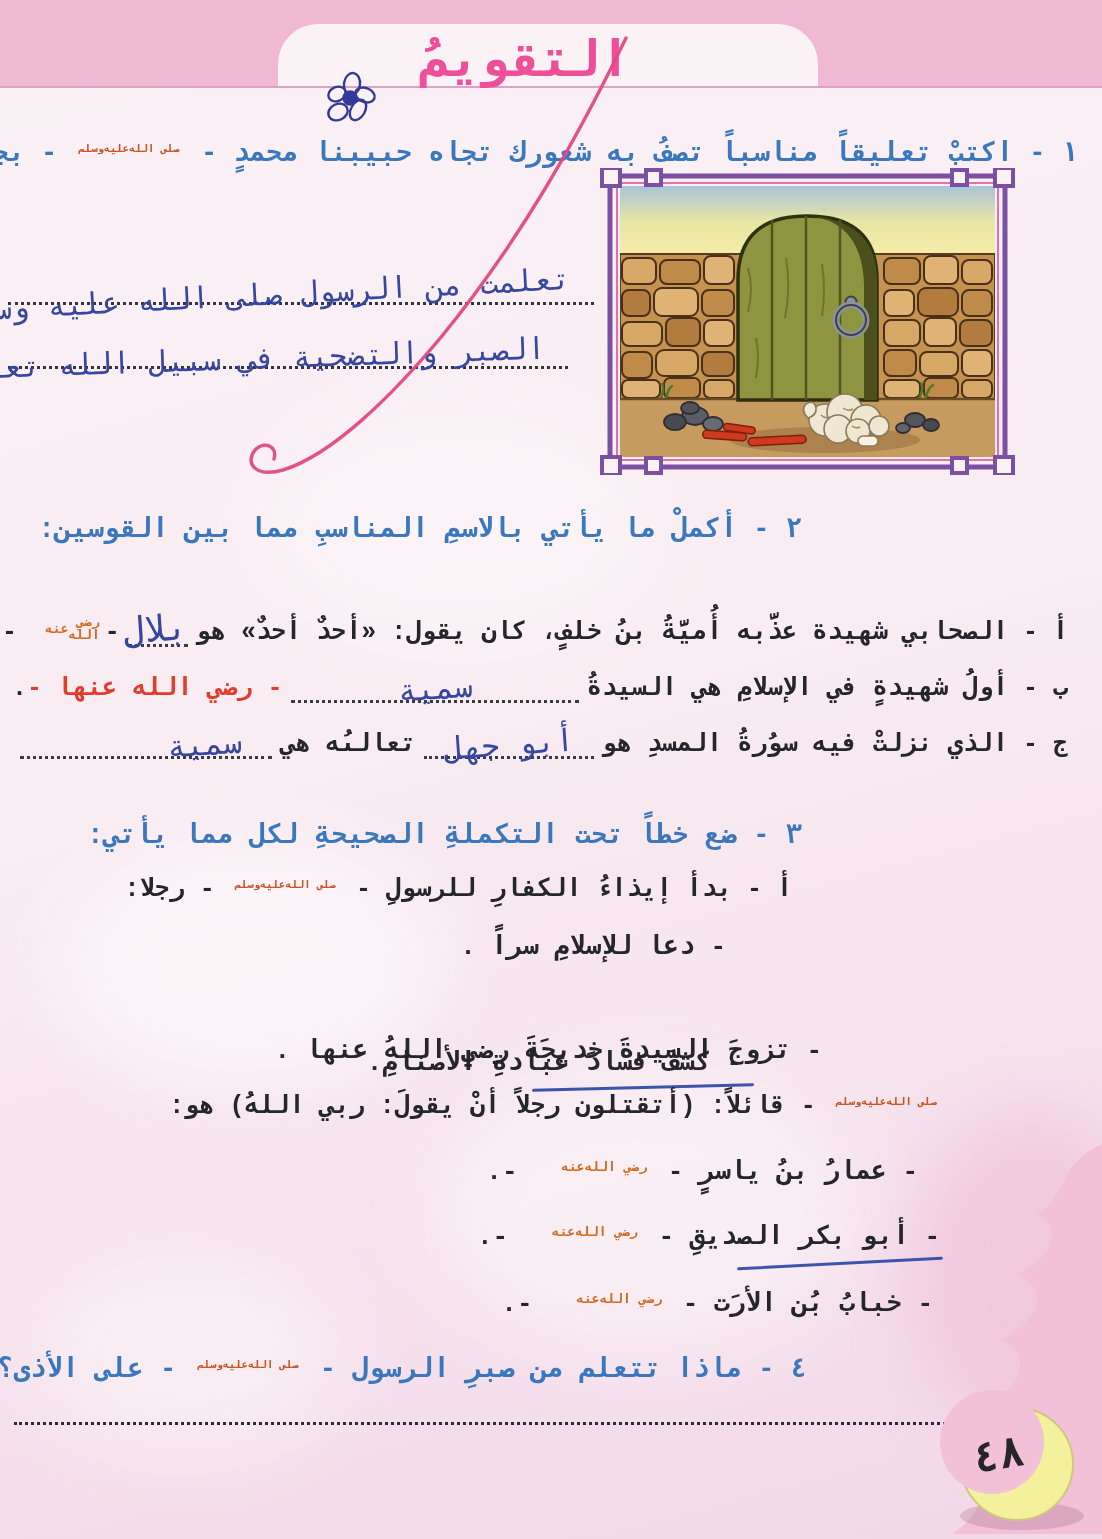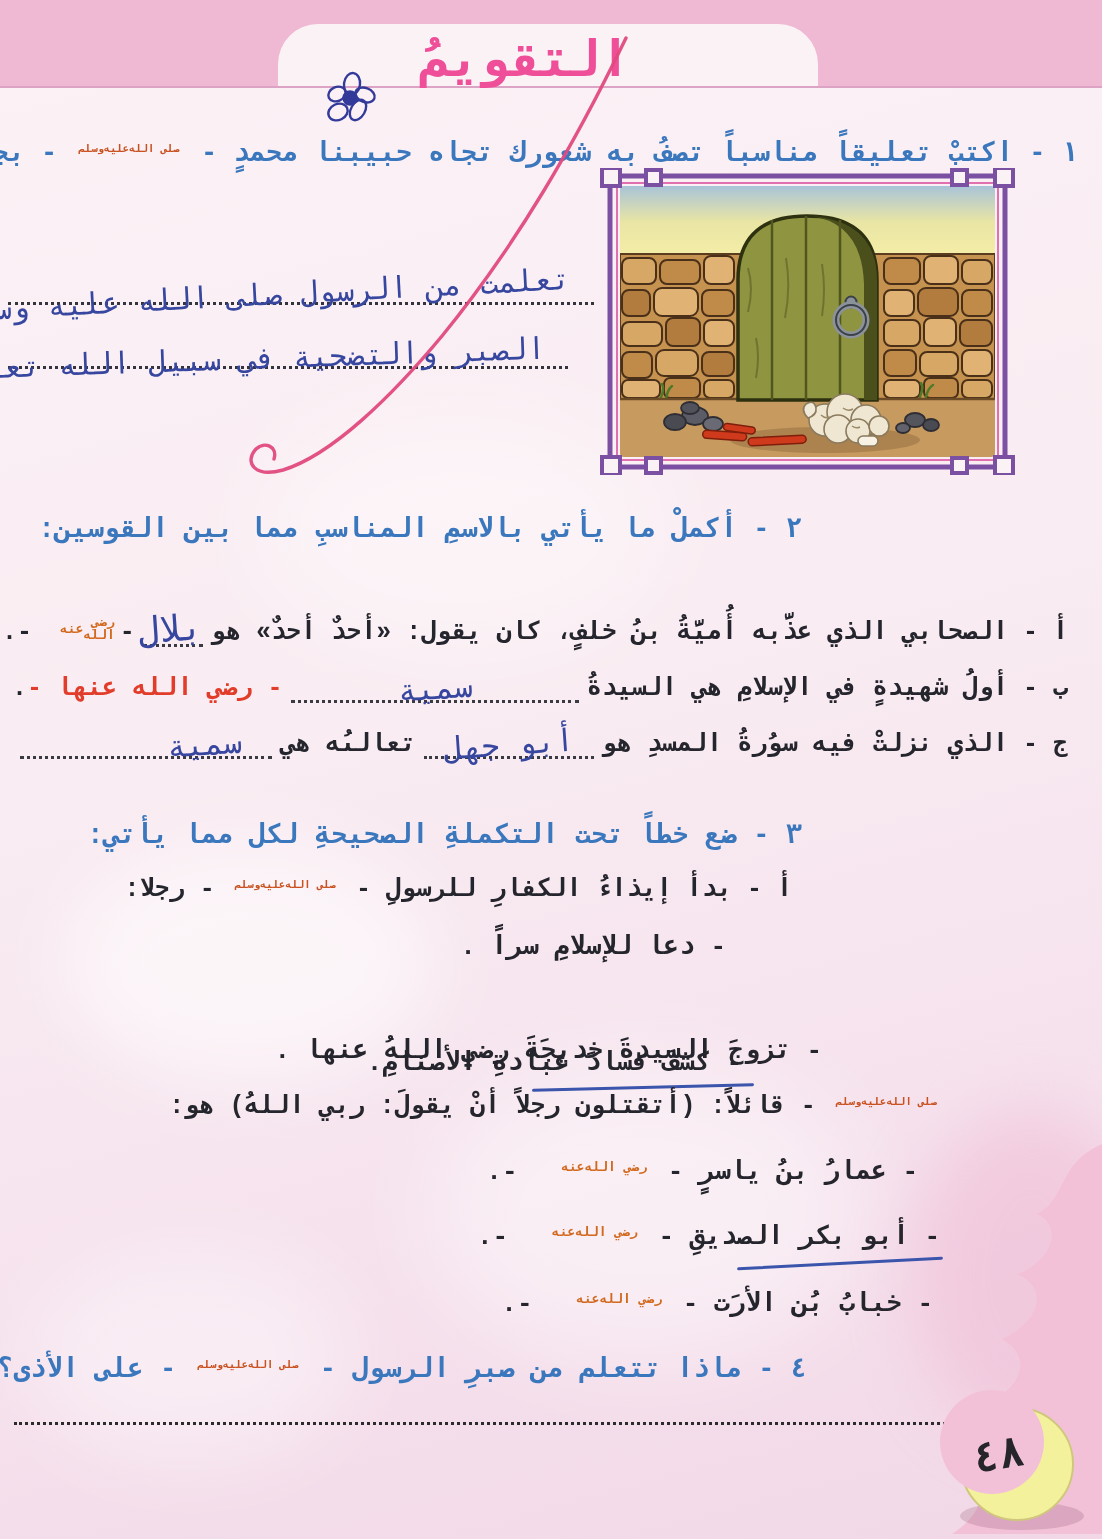--- a/index.html
+++ b/index.html
@@ -219,21 +219,21 @@
 
   <div class="teacher-mark">
     <svg width="560" height="500" viewBox="0 0 560 500">
       <path d="M506,20 C455,125 398,225 322,318 C272,378 212,437 163,452 C134,460 124,444 136,431 C144,423 158,428 154,441" fill="none" stroke="#e2497e" stroke-width="3.4" stroke-linecap="round" opacity="0.95"></path>
     </svg>
   </div>
 
   <div class="q-header q2-header">٢ - أكملْ ما يأتي بالاسمِ المناسبِ مما بين القوسين:</div>
 
   <div class="fill-row" style="top:612px;">
-    <span class="txt">أ - الصحابي الذي عذَّبه أُميَّةُ بنُ خلفٍ، كان يقول: «أحدٌ أحدٌ» هو</span>
+    <span class="txt">أ - الصحابي شهيدة عذَّبه أُميَّةُ بنُ خلفٍ، كان يقول: «أحدٌ أحدٌ» هو</span>
     <span class="blank">
       <span class="hw2" style="font-size:36px;">بلال</span>
     </span>
     <span class="txt">-</span>
     <span class="stamp raa">
       <span>رضي الله</span>
       <span>عنه</span>
     </span>
     <span class="txt">-.</span>
   </div>

